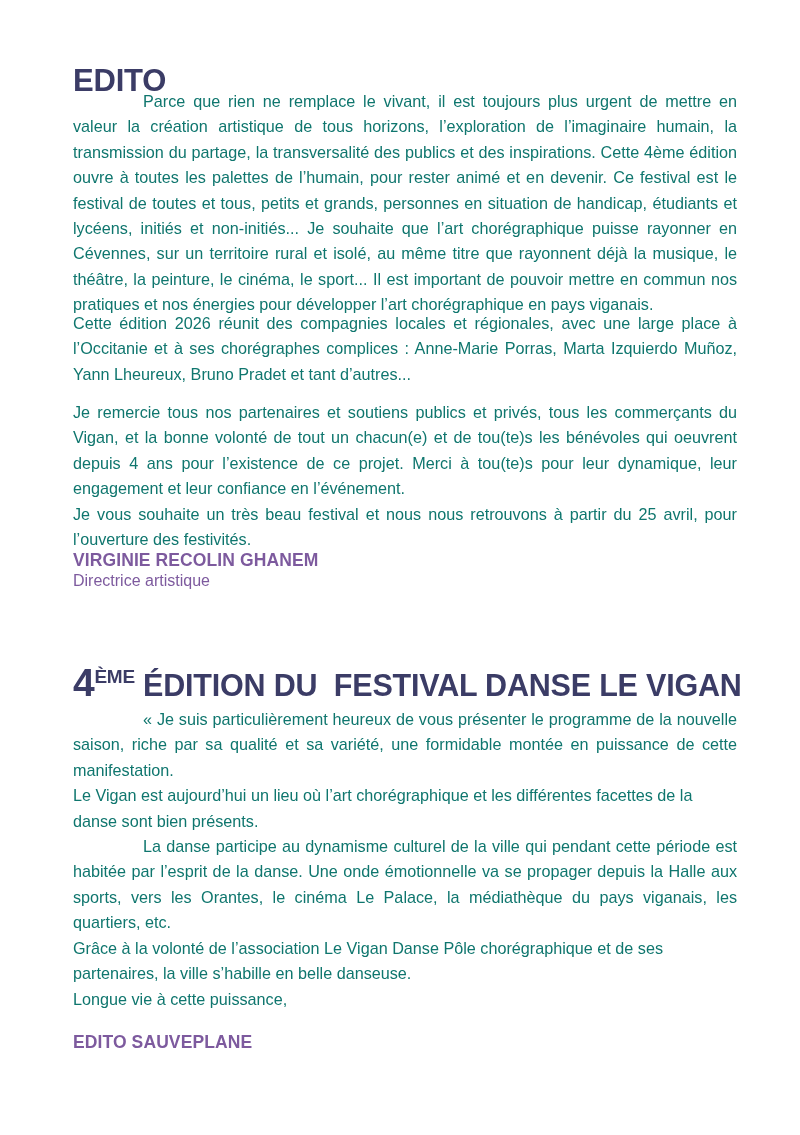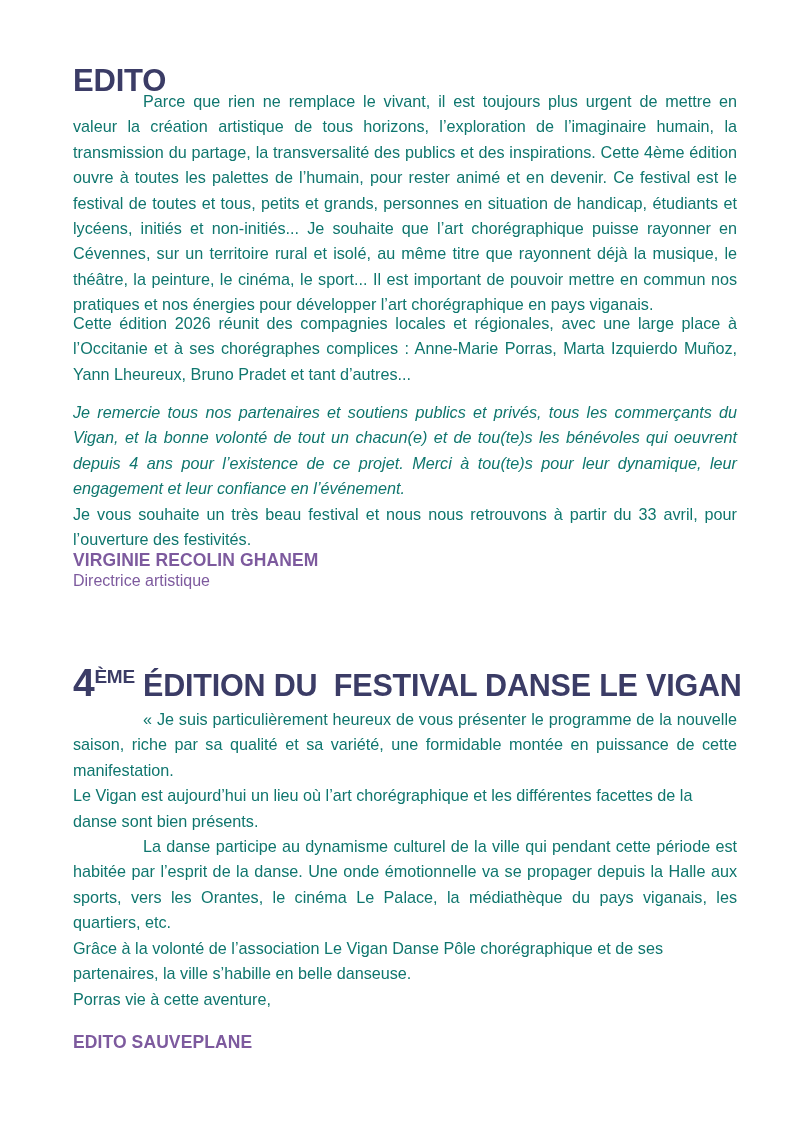--- a/index.html
+++ b/index.html
@@ -77,21 +77,21 @@
     text-justify: inter-word;
     color: #0f766e;
     margin: 0;
   }
   .para.indent { text-indent: 70px; }
   .para.noindent { text-indent: 0; }
 
   
   #p-edito-1 { top: 89px; }
   #p-edito-2 { top: 311px; }
-  #p-edito-3 { top: 400px; font-style: italic; }
+  #p-edito-3 { top: 400px; }
   #p-edito-4 { top: 502px; }
 
   
   #p-fest-1 { top: 707px; }
   #p-fest-2 { top: 834px; }
   #p-fest-3 { top: 987px; }
 
   .line-left {
     display: block;
     text-align: left;
@@ -130,33 +130,33 @@
   <div class="content">
 
     <h1 class="section-title" id="edito-title">EDITO</h1>
 
     <p class="para indent" id="p-edito-1">Parce que rien ne remplace le vivant, il est toujours plus urgent de mettre en valeur la création artistique de tous horizons, l’exploration de l’imaginaire humain, la transmission du partage, la transversalité des publics et des inspirations. Cette 4ème édition ouvre à toutes les palettes de l’humain, pour rester animé et en devenir. Ce festival est le festival de toutes et tous, petits et grands, personnes en situation de handicap, étudiants et lycéens, initiés et non-initiés... Je souhaite que l’art chorégraphique puisse rayonner en Cévennes, sur un territoire rural et isolé, au même titre que rayonnent déjà la musique, le théâtre, la peinture, le cinéma, le sport... Il est important de pouvoir mettre en commun nos pratiques et nos énergies pour développer l’art chorégraphique en pays viganais.</p>
 
     <p class="para noindent" id="p-edito-2">Cette édition 2026 réunit des compagnies locales et régionales, avec une large place à l’Occitanie et à ses chorégraphes complices :  Anne-Marie Porras, Marta Izquierdo Muñoz, Yann Lheureux, Bruno Pradet et tant d’autres...</p>
 
     <p class="para noindent" id="p-edito-3">Je remercie tous nos partenaires et soutiens publics et privés, tous les commerçants du Vigan, et la bonne volonté de tout un chacun(e) et de tou(te)s les bénévoles qui oeuvrent depuis 4 ans pour l’existence de ce projet. Merci à tou(te)s pour leur dynamique, leur engagement et leur confiance en l’événement.</p>
 
-    <p class="para noindent" id="p-edito-4">Je vous souhaite un très beau festival et nous nous retrouvons à partir du 33 avril, pour l’ouverture des festivités.</p>
+    <p class="para noindent" id="p-edito-4">Je vous souhaite un très beau festival et nous nous retrouvons à partir du 25 avril, pour l’ouverture des festivités.</p>
 
     <div class="signature" id="sig-1">
       <span class="sig-name">VIRGINIE RECOLIN GHANEM</span>
       <span class="sig-role">Directrice artistique</span>
     </div>
 
     <h1 class="section-title" id="festival-title"><span class="big-num">4</span><span class="ord">ÈME</span><span> ÉDITION DU  FESTIVAL DANSE LE VIGAN</span></h1>
 
     <p class="para indent" id="p-fest-1"><span>« Je suis particulièrement heureux de vous présenter le programme de la nouvelle saison, riche par sa qualité et sa variété, une formidable montée en puissance de cette manifestation.</span><span class="line-left">Le Vigan est aujourd’hui un lieu où l’art chorégraphique et les différentes facettes de la danse sont bien présents.</span></p>
 
     <p class="para indent" id="p-fest-2"><span>La danse participe au dynamisme culturel de la ville qui pendant cette période est habitée par l’esprit de la danse. Une onde émotionnelle va se propager depuis la Halle aux sports, vers les Orantes, le cinéma Le Palace, la médiathèque du pays viganais, les quartiers, etc.</span><span class="line-left">Grâce à la volonté de l’association Le Vigan Danse Pôle chorégraphique et de ses partenaires, la ville s’habille en belle danseuse.</span></p>
 
-    <p class="para noindent" id="p-fest-3"><span class="line-left">Porras vie à cette aventure,</span></p>
+    <p class="para noindent" id="p-fest-3"><span class="line-left">Longue vie à cette puissance,</span></p>
 
     <div class="signature" id="sig-2">
       <span class="sig-name">EDITO SAUVEPLANE</span>
     </div>
 
   </div>
 </div>
 
 </body></html>

